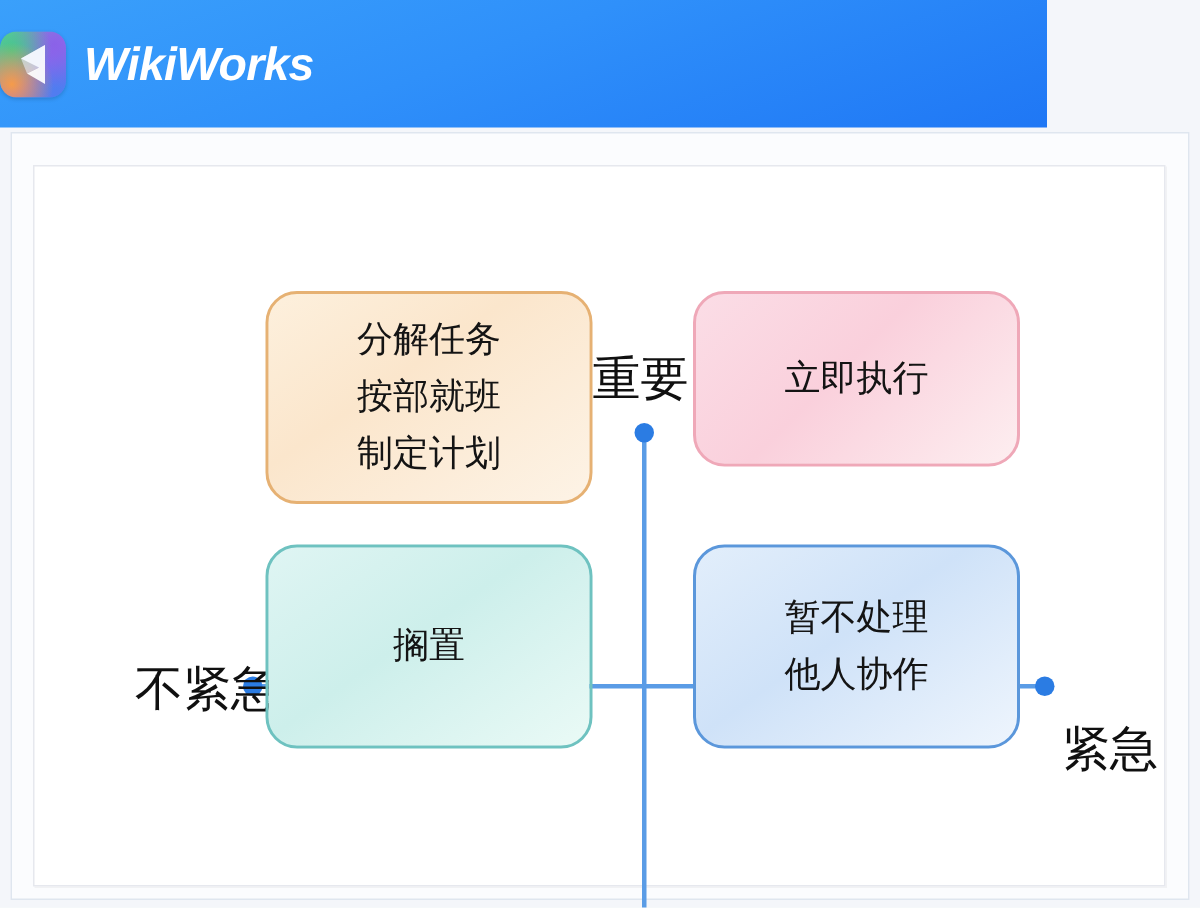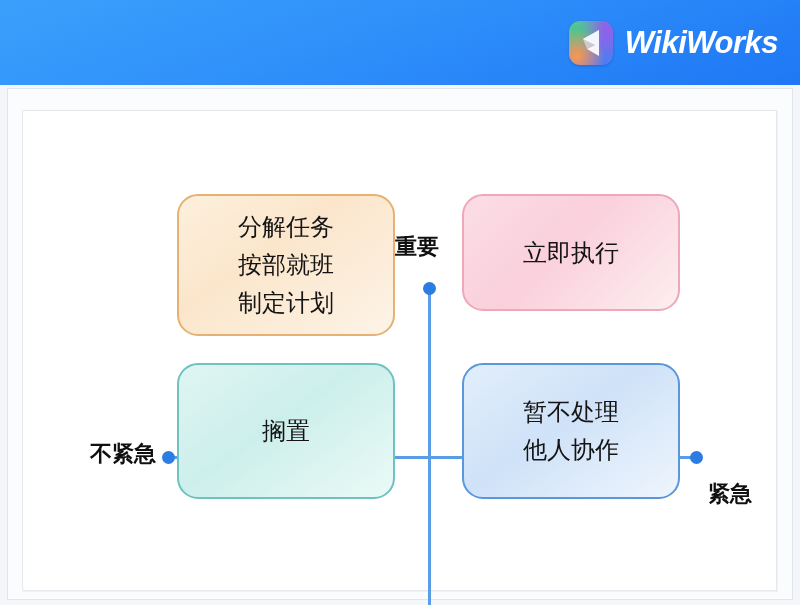--- a/index.html
+++ b/index.html
@@ -20,26 +20,26 @@
     width: 800px;
     height: 605px;
     background: #f4f6fa;
   }
 
   
   .header {
     position: absolute;
     left: 0;
     top: 0;
-    width: 800px;
+    width: 698px;
     height: 85px;
     background: linear-gradient(160deg, #3aa0fb 0%, #2f90fa 45%, #1f77f5 100%);
     display: flex;
     align-items: center;
-    justify-content: flex-end;
+    justify-content: flex-start;
     padding-right: 22px;
   }
 
   .brand {
     display: flex;
     align-items: center;
     gap: 12px;
   }
 
   .brand-mark {
@@ -132,22 +132,22 @@
     background: #2b7ce3;
   }
   .dot-top    { left: 401px; top: 172px; }
   .dot-left   { left: 140px; top: 341px; }
   .dot-right  { left: 668px; top: 341px; }
 
   
   .axis-label {
     position: absolute;
     color: #101010;
-    font-size: 22px;
-    font-weight: bold;
+    font-size: 32px;
+    font-weight: normal;
     white-space: nowrap;
     line-height: 1;
   }
   .label-important      { left: 373px; top: 126px; }
   .label-not-urgent     { left: 36px;  top: 333px; margin-left: 32px; }
   .label-urgent         { left: 686px; top: 333px; margin-top: 40px; }
 
   
   .quad {
     position: absolute;

